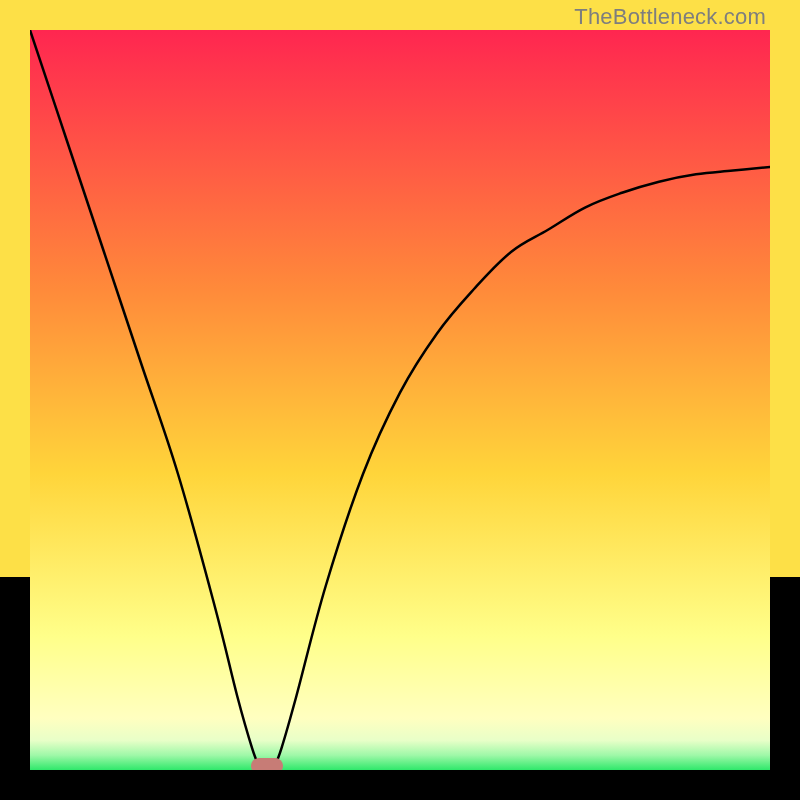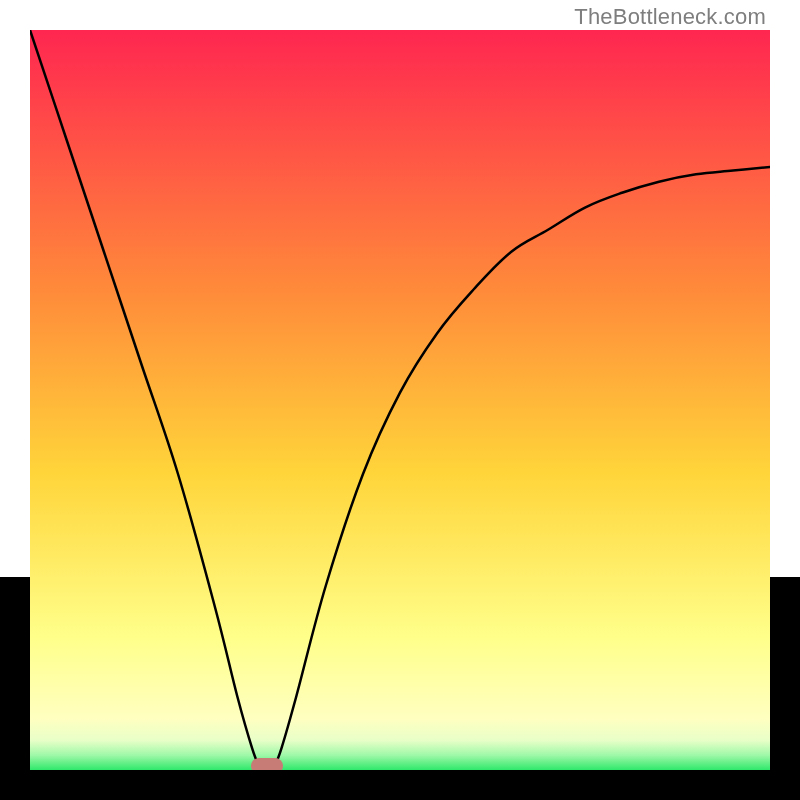--- a/index.html
+++ b/index.html
@@ -3,21 +3,21 @@
 <meta charset="utf-8">
 <style>
   * { margin: 0; padding: 0; box-sizing: border-box; }
   html, body { width: 800px; height: 800px; overflow: hidden; }
   body { background: #000; font-family: Arial, Helvetica, sans-serif; }
 
   .frame {
     position: absolute;
     left: 0; top: 0;
     width: 800px; height: 577px;
-    background: #ffffff;
+    background: #fde047;
   }
 
   .plot {
     position: absolute;
     left: 30px; top: 30px;
     width: 740px; height: 740px;
     overflow: hidden;
   }
 
   .gradient {

